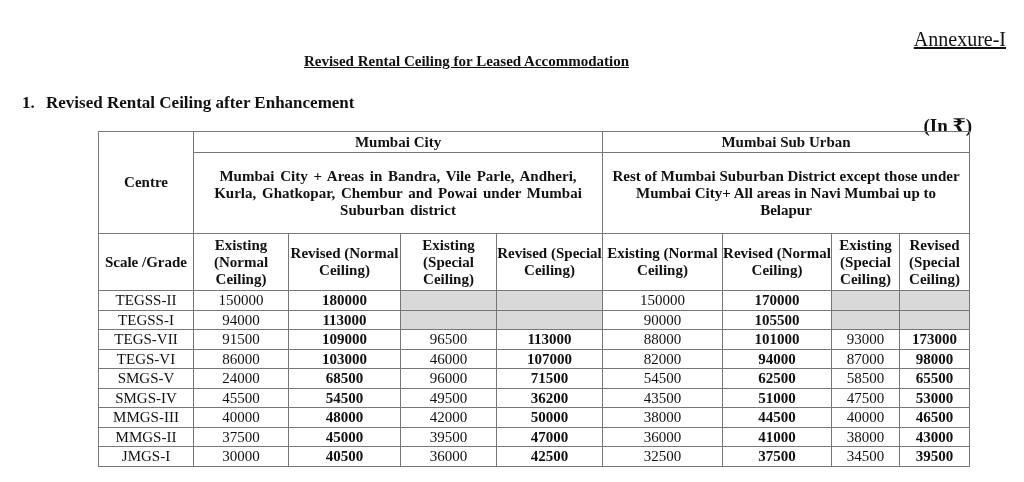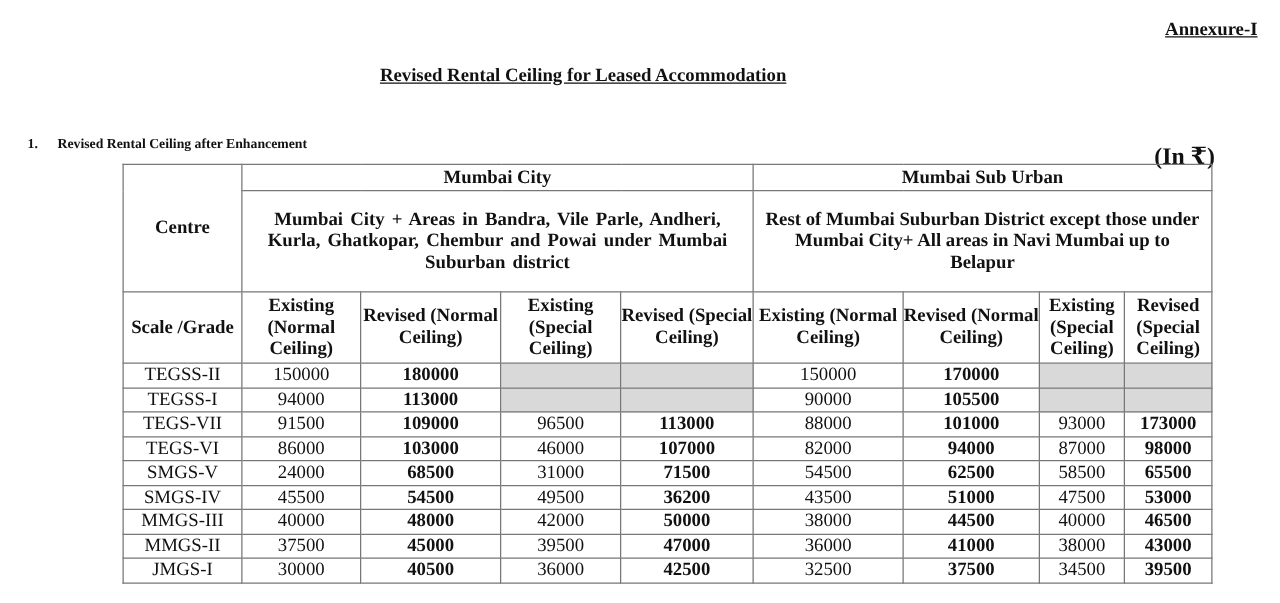--- a/index.html
+++ b/index.html
@@ -1,30 +1,30 @@
 <!DOCTYPE html>
 <html><head>
 <meta charset="utf-8">
 <style>
   html, body { margin: 0; padding: 0; background: #ffffff; }
   body {
     width: 1024px; height: 482px; overflow: hidden; position: relative;
     font-family: "Liberation Serif", "DejaVu Serif", serif; color: #111;
   }
   .annexure {
-    position: absolute; top: 16px; right: 18px;
-    font-weight: bold; font-size: 15px; text-decoration: underline;
+    position: absolute; top: 28px; right: 18px;
+    font-weight: normal; font-size: 20px; text-decoration: underline;
   }
   .title {
     position: absolute; top: 53px; left: 0; width: 933px; text-align: center;
     font-weight: bold; font-size: 15px; text-decoration: underline;
   }
   .section {
     position: absolute; top: 93px; left: 22px;
-    font-weight: bold; font-size: 11px; margin-top: 16px;
+    font-weight: bold; font-size: 17px;
   }
   .section .num { display: inline-block; width: 24px; }
   .unit {
     position: absolute; top: 114px; right: 52px;
     font-weight: bold; font-size: 19px;
   }
   table.rent {
     position: absolute; top: 131px; left: 98px;
     border-collapse: collapse; font-size: 15px;
   }
@@ -123,21 +123,21 @@
     <td class="bold">107000</td>
     <td>82000</td>
     <td class="bold">94000</td>
     <td>87000</td>
     <td class="bold">98000</td>
   </tr>
   <tr class="data">
     <td>SMGS-V</td>
     <td>24000</td>
     <td class="bold">68500</td>
-    <td>31000</td>
+    <td>96000</td>
     <td class="bold">71500</td>
     <td>54500</td>
     <td class="bold">62500</td>
     <td>58500</td>
     <td class="bold">65500</td>
   </tr>
   <tr class="data">
     <td>SMGS-IV</td>
     <td>45500</td>
     <td class="bold">54500</td>

